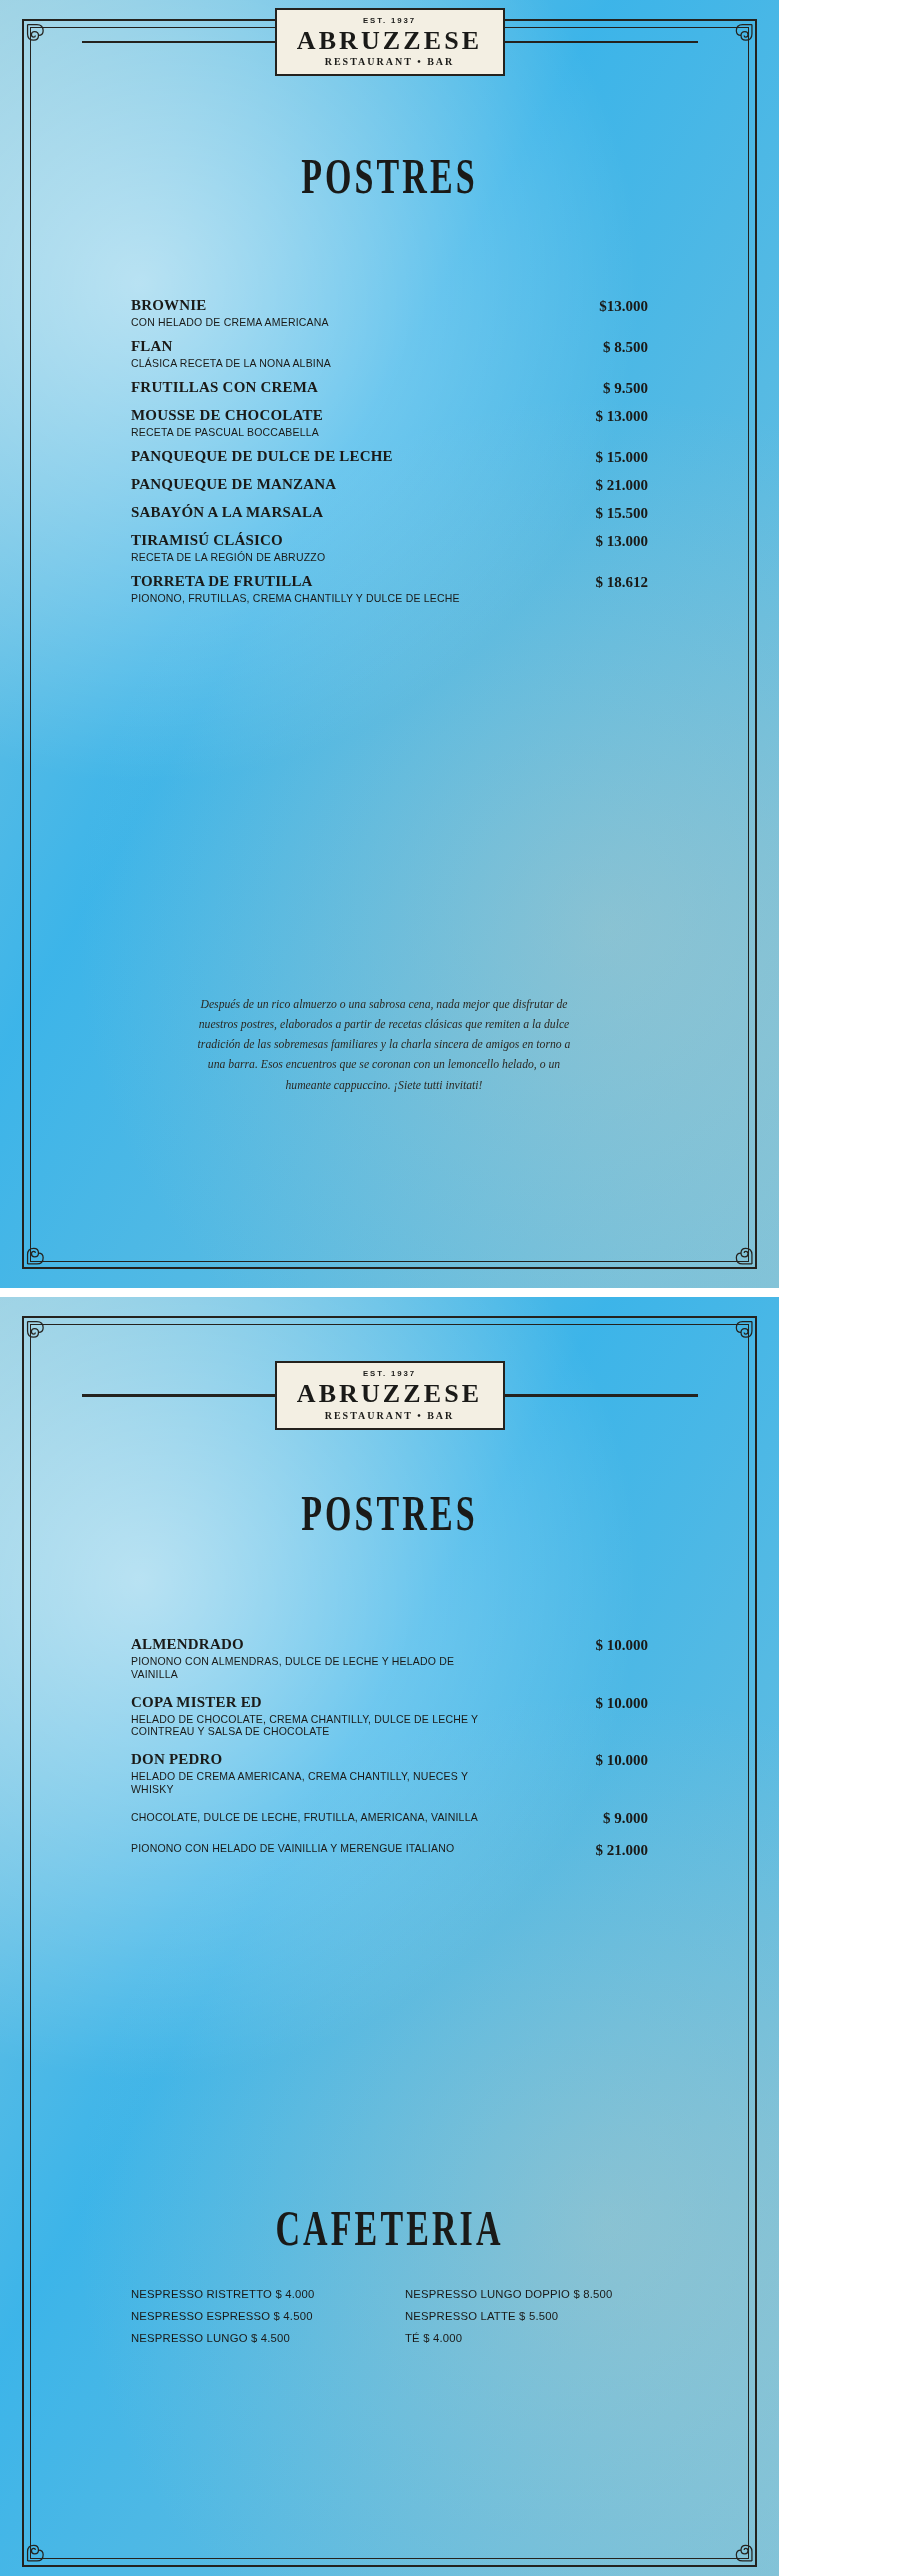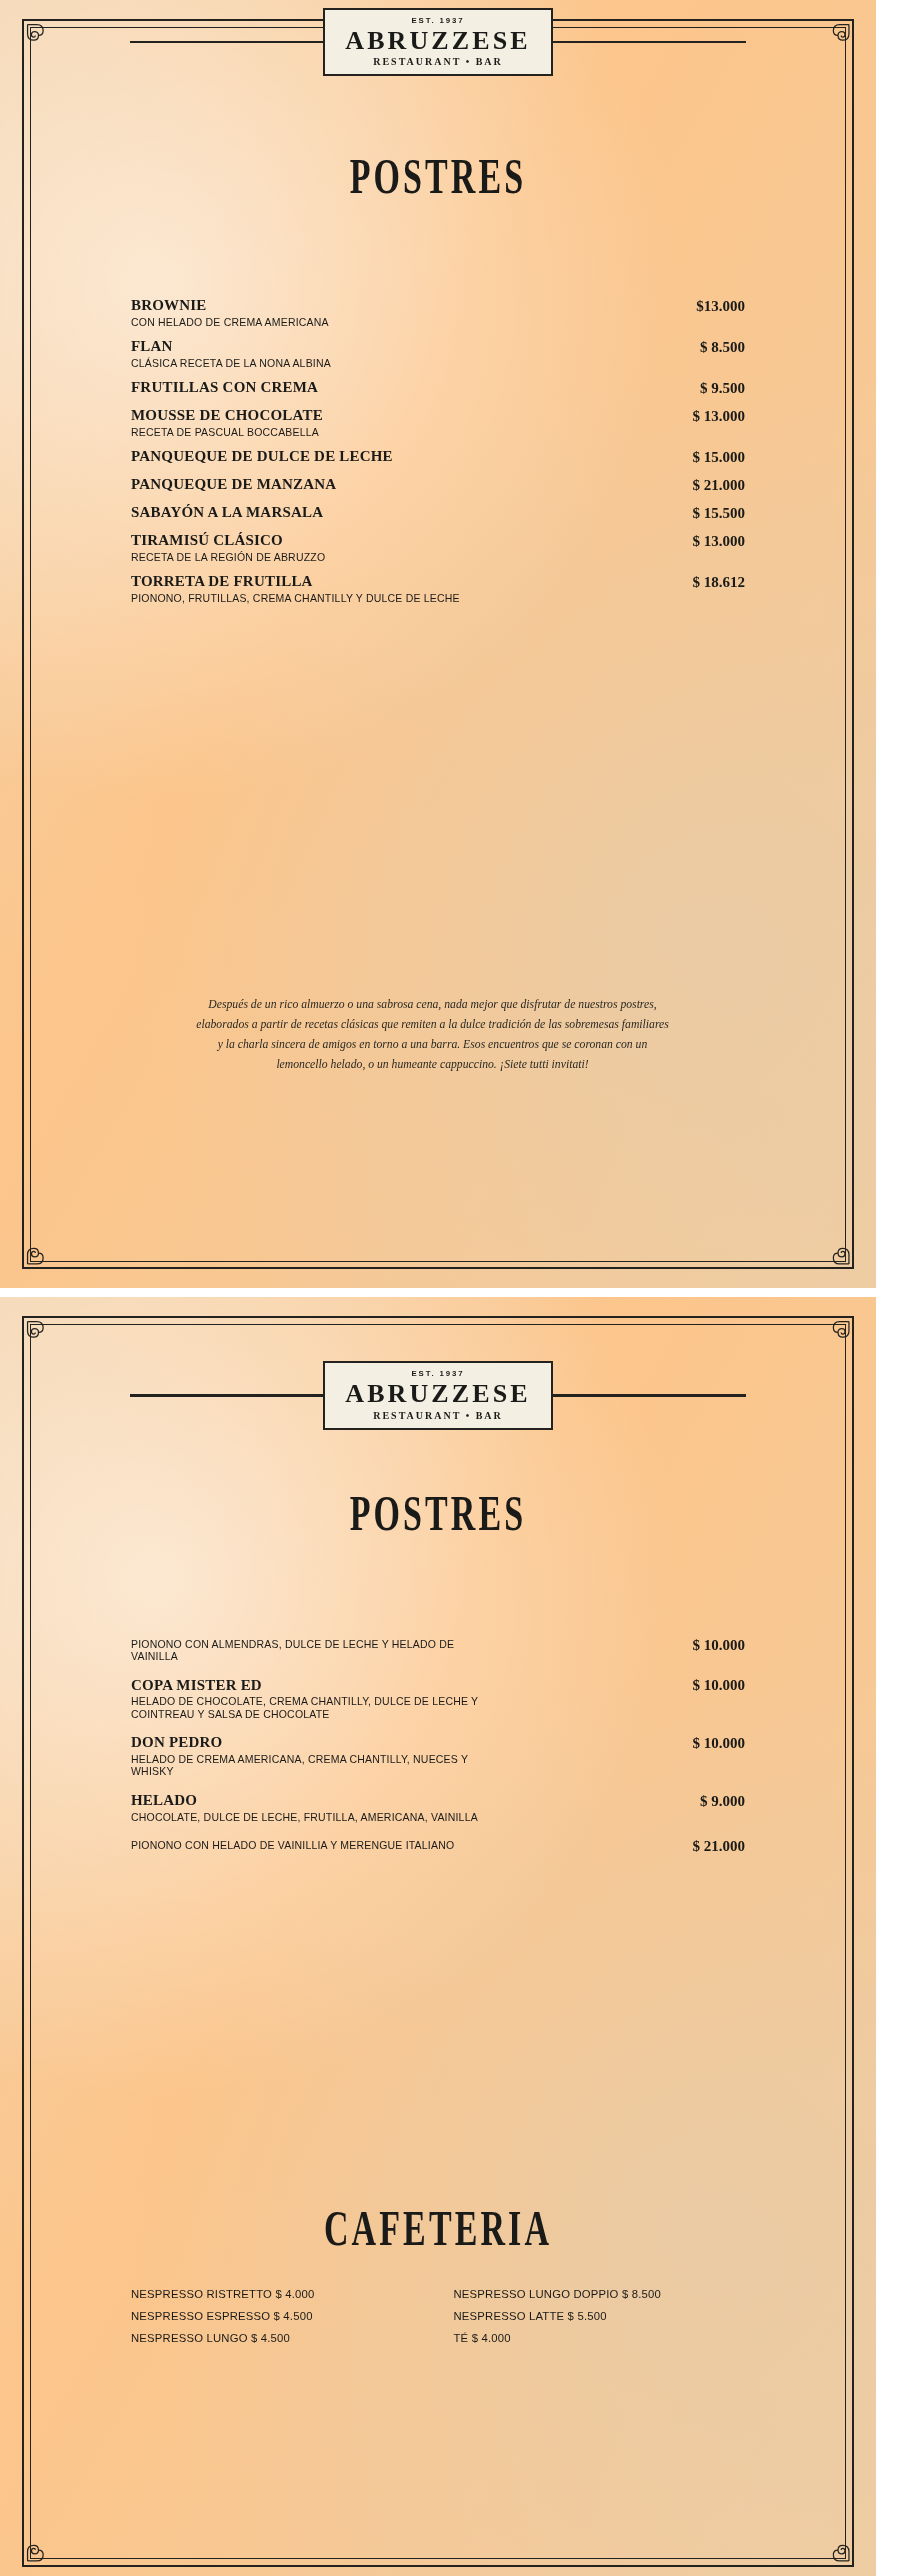--- a/index.html
+++ b/index.html
@@ -8,23 +8,23 @@
     background: #ffffff;
   }
   body {
     width: 907px;
     font-family: "Liberation Sans", sans-serif;
     color: #1a1a18;
   }
 
   .page {
     position: relative;
-    width: 876px;
+    width: 779px;
     height: 1288px;
-    background: #fdba74;
+    background: #0ea5e9;
     overflow: hidden;
   }
   
   .page::before {
     content: "";
     position: absolute; inset: 0;
     background:
       radial-gradient(circle at 18% 22%, rgba(255,255,255,0.55) 0%, rgba(255,255,255,0) 42%),
       radial-gradient(circle at 78% 72%, rgba(214,205,185,0.35) 0%, rgba(214,205,185,0) 48%),
       linear-gradient(120deg, rgba(236,230,214,0.55) 0%, rgba(246,242,232,0.2) 40%, rgba(230,223,205,0.5) 100%);
@@ -346,20 +346,21 @@
   </div>
 
   <div class="title-block" style="top:188px;">
     <div class="section-title">POSTRES</div>
   </div>
 
   <div class="menu" style="top:339px;">
 
     <div class="item" style="margin-bottom:14px;">
       <div class="item-left">
+        <div class="item-name">ALMENDRADO</div>
         <div class="item-desc">PIONONO CON ALMENDRAS, DULCE DE LECHE Y HELADO DE VAINILLA</div>
       </div>
       <div class="item-price">$ 10.000</div>
     </div>
 
     <div class="item" style="margin-bottom:14px;">
       <div class="item-left">
         <div class="item-name">COPA MISTER ED</div>
         <div class="item-desc">HELADO DE CHOCOLATE, CREMA CHANTILLY, DULCE DE LECHE Y COINTREAU Y SALSA DE CHOCOLATE</div>
       </div>
@@ -369,21 +370,20 @@
     <div class="item" style="margin-bottom:14px;">
       <div class="item-left">
         <div class="item-name">DON PEDRO</div>
         <div class="item-desc">HELADO DE CREMA AMERICANA, CREMA CHANTILLY, NUECES Y WHISKY</div>
       </div>
       <div class="item-price">$ 10.000</div>
     </div>
 
     <div class="item" style="margin-bottom:14px;">
       <div class="item-left">
-        <div class="item-name">HELADO</div>
         <div class="item-desc">CHOCOLATE, DULCE DE LECHE, FRUTILLA, AMERICANA, VAINILLA</div>
       </div>
       <div class="item-price">$ 9.000</div>
     </div>
 
     <div class="item" style="margin-bottom:14px;">
       <div class="item-left">
         <div class="item-desc">PIONONO CON HELADO DE VAINILLIA Y MERENGUE ITALIANO</div>
       </div>
       <div class="item-price">$ 21.000</div>

